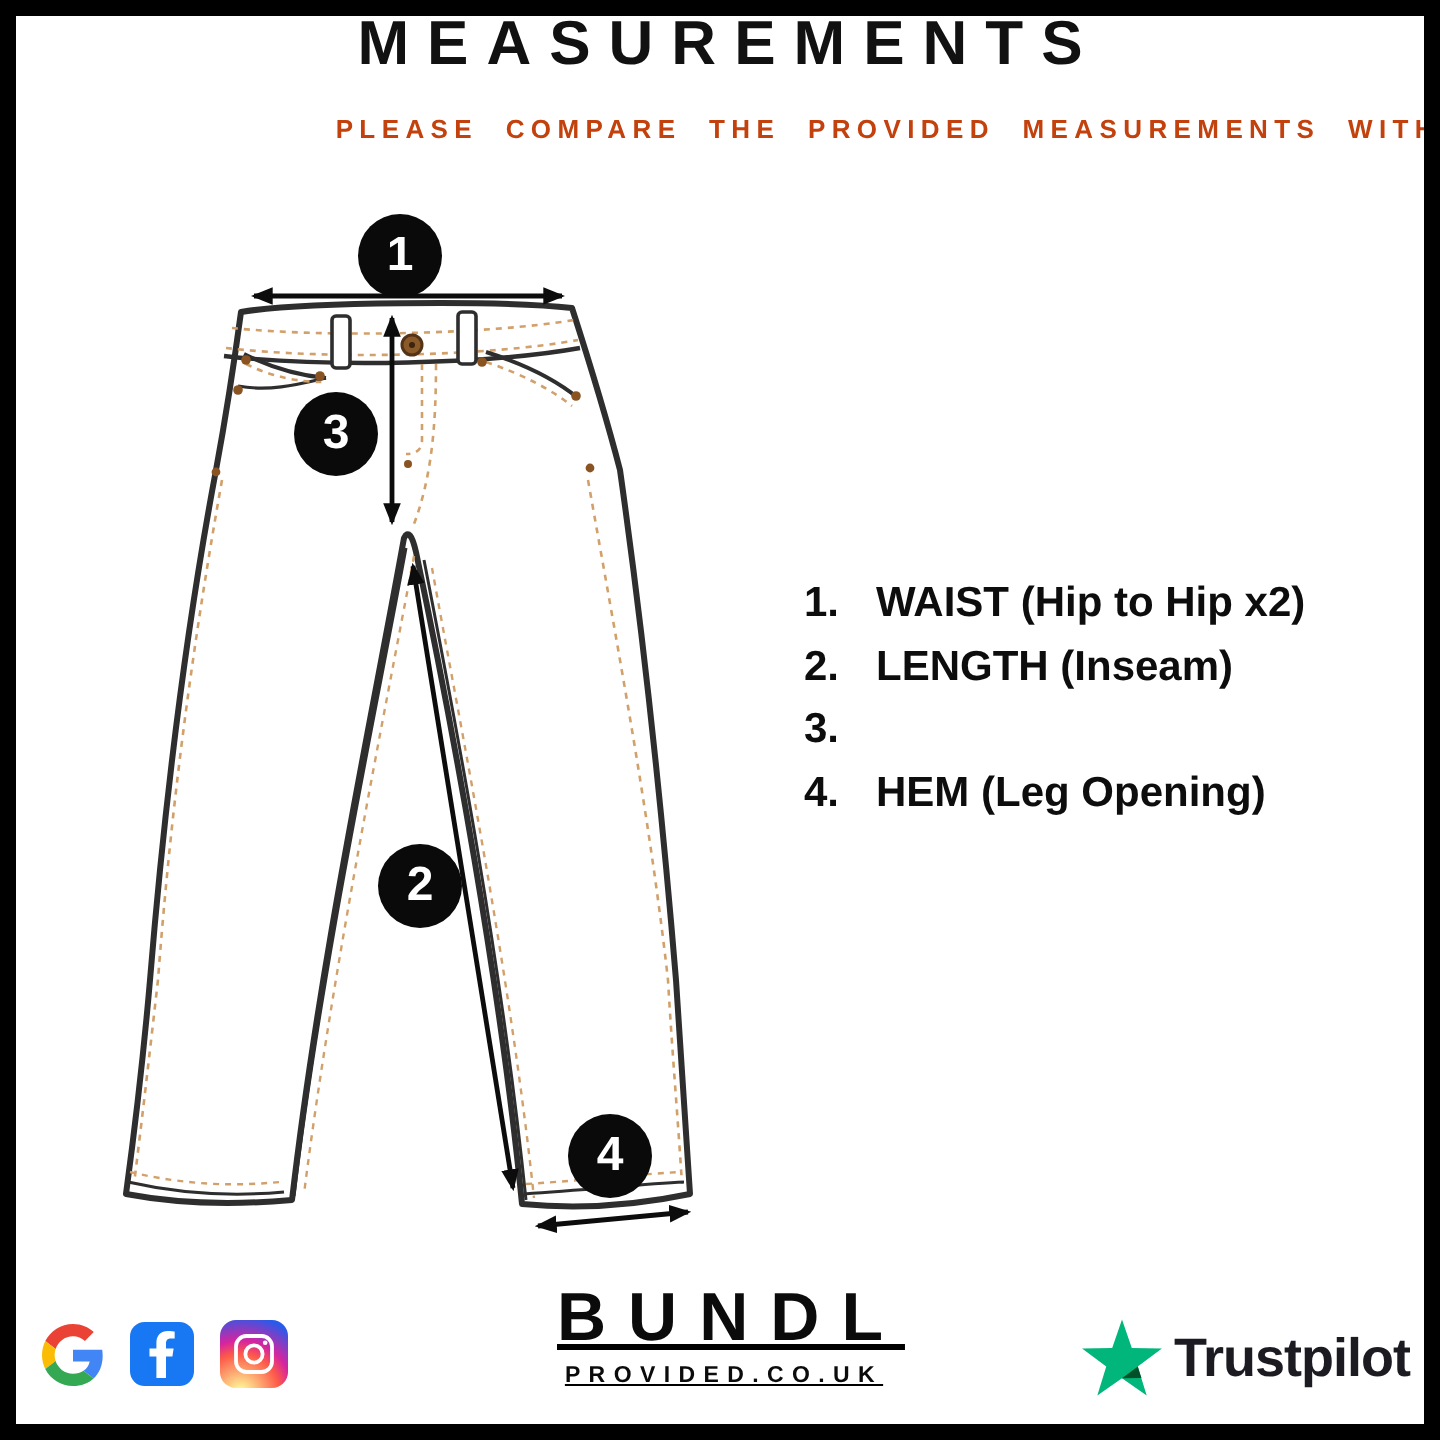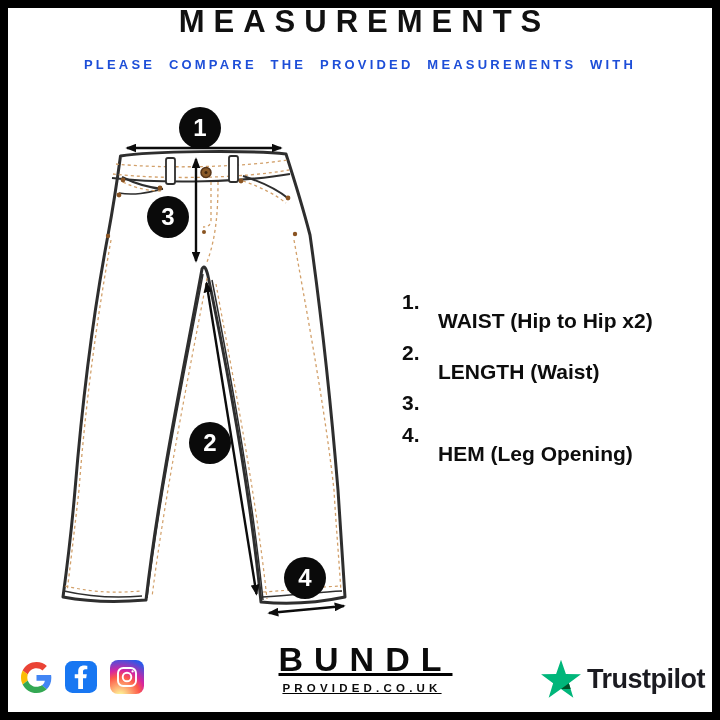--- a/index.html
+++ b/index.html
@@ -9,22 +9,22 @@
   }
   .frame{position:absolute;inset:0;border:8px solid #000;pointer-events:none;z-index:50;}
 
   
   .title{
     position:absolute;top:4px;left:0;width:720px;text-align:center;
     font-size:31px;font-weight:bold;color:#111;
     letter-spacing:9px;padding-left:9px;box-sizing:border-box;
   }
   .subtitle{
-    position:absolute;top:55px;left:0;width:720px;text-align:center;
-    font-size:13px;font-weight:bold;color:#1d4ed8;line-height:20px;
+    position:absolute;top:55px;left:0;width:720px;text-align:right;
+    font-size:13px;font-weight:bold;color:#c2410c;line-height:20px;
     letter-spacing:3.2px;word-spacing:7px;
   }
 
   
   .jeans-svg{position:absolute;left:0;top:0;width:720px;height:720px;}
 
   
   .marker{
     position:absolute;width:42px;height:42px;border-radius:50%;
     background:#0a0a0a;color:#fff;font-size:24px;font-weight:bold;
@@ -32,21 +32,21 @@
   }
   .marker1{left:179px;top:107px;}
   .marker2{left:189px;top:422px;}
   .marker3{left:147px;top:196px;}
   .marker4{left:284px;top:557px;}
 
   
   .legend{position:absolute;left:402px;top:290px;z-index:10;}
   .legend-row{display:flex;margin-bottom:7.5px;font-size:21px;font-weight:bold;color:#0d0d0d;}
   .legend-num{width:36px;flex:0 0 36px;}
-  .legend-label{white-space:nowrap;margin-top:19px;}
+  .legend-label{white-space:nowrap;}
 
   
   .social{position:absolute;left:21px;top:660px;display:flex;align-items:center;gap:13px;z-index:10;}
   .icon{display:inline-flex;align-items:center;justify-content:center;}
   .icon.google svg{width:31px;height:31px;}
   .icon.facebook svg{width:32px;height:32px;}
   .icon.instagram{
     width:34px;height:34px;border-radius:8px;
     background:radial-gradient(circle at 30% 107%,#fdf497 5%,#fd5949 45%,#d6249f 60%,#285AEB 90%);
   }
@@ -148,21 +148,21 @@
 <div class="marker marker3">3</div>
 <div class="marker marker4">4</div>
 
 <div class="legend">
   <div class="legend-row">
     <span class="legend-num">1.</span>
     <span class="legend-label">WAIST (Hip to Hip x2)</span>
   </div>
   <div class="legend-row">
     <span class="legend-num">2.</span>
-    <span class="legend-label">LENGTH (Waist)</span>
+    <span class="legend-label">LENGTH (Inseam)</span>
   </div>
   <div class="legend-row">
     <span class="legend-num">3.</span>
   </div>
   <div class="legend-row">
     <span class="legend-num">4.</span>
     <span class="legend-label">HEM (Leg Opening)</span>
   </div>
 </div>
 

